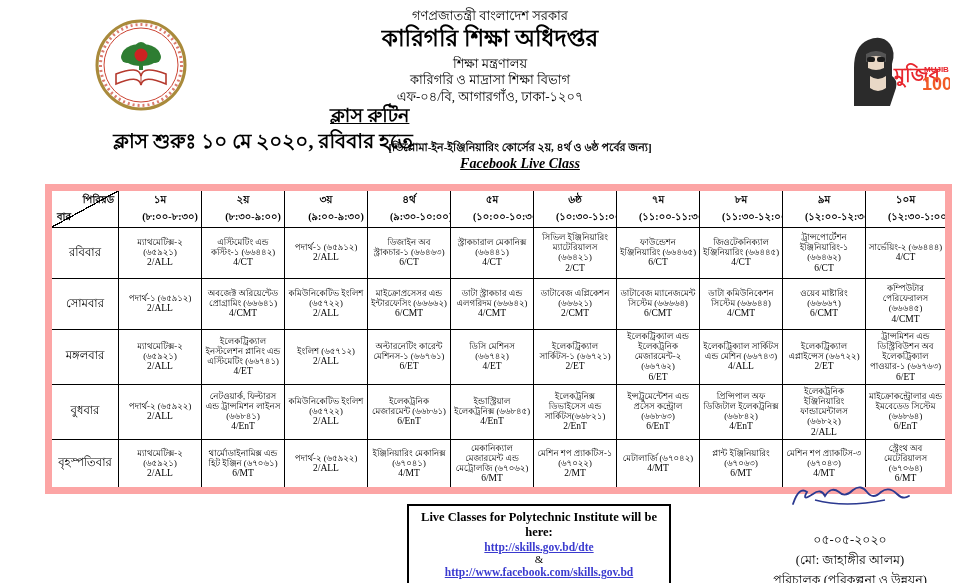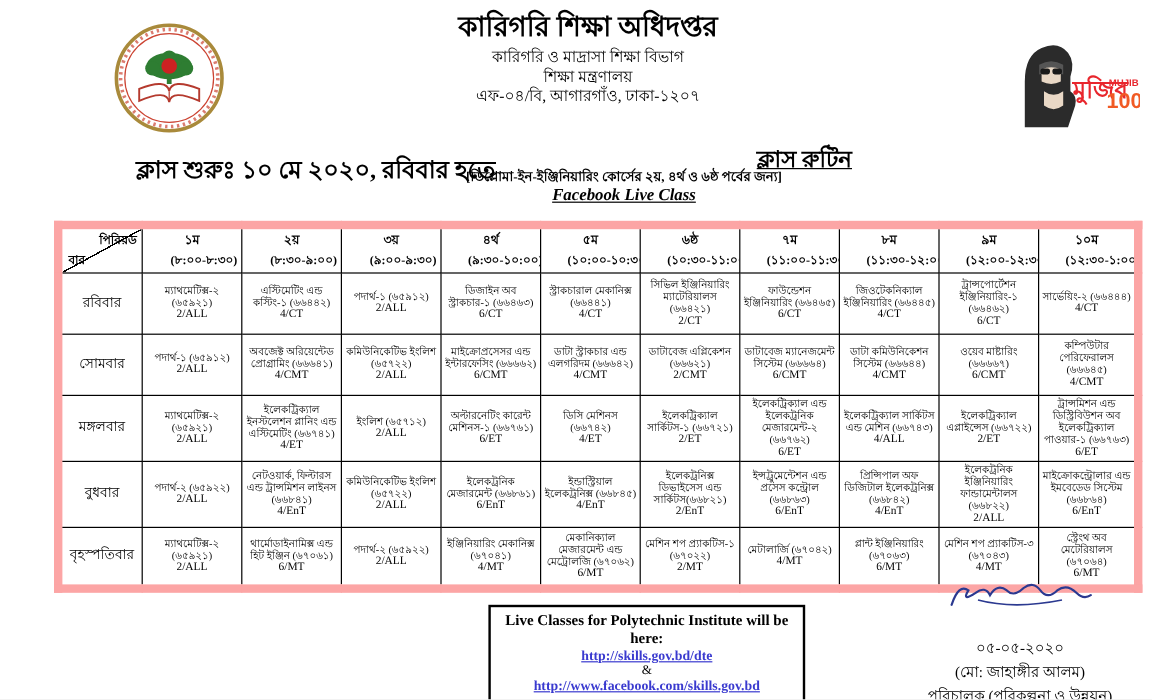--- a/index.html
+++ b/index.html
@@ -8,21 +8,21 @@
 
   
   .gov-header{position:absolute;left:280px;top:8px;width:420px;text-align:center;line-height:1.25;}
   .gov-line{font-size:13px;}
   .gov-main{font-size:23px;font-weight:bold;margin:1px 0 2px 0;}
 
   .logo-left{position:absolute;left:94px;top:18px;width:94px;height:94px;}
   .logo-right{position:absolute;left:846px;top:28px;width:104px;height:80px;}
 
   
-  .routine-title{position:absolute;left:330px;top:118px;width:380px;text-align:right;
+  .routine-title{position:absolute;left:330px;top:101px;width:380px;text-align:left;
                  font-size:19px;font-weight:bold;text-decoration:underline;}
   .class-start{position:absolute;left:88px;top:126px;width:350px;text-align:center;
                font-size:20px;font-weight:bold;}
   .routine-sub{position:absolute;left:310px;top:139px;width:420px;text-align:center;
                font-size:11px;font-weight:bold;}
   .fb-live{position:absolute;left:330px;top:156px;width:380px;text-align:center;
            font-size:14px;font-weight:bold;text-decoration:underline;font-style:italic;}
 
   
   .table-wrap{position:absolute;left:45px;top:184px;width:907px;}
@@ -86,23 +86,24 @@
       <rect x="21" y="29" width="8" height="5" rx="2" fill="#1a1a1a"></rect>
       <rect x="31" y="29" width="8" height="5" rx="2" fill="#1a1a1a"></rect>
       <path d="M24,48 Q32,54 40,48 L40,60 Q32,66 24,60 Z" fill="#e9d8c6"></path>
       <text x="48" y="54" font-family="Liberation Serif, serif" font-size="20" font-weight="bold" fill="#e8262d">মুজিব</text>
       <text x="78" y="44" font-family="Liberation Sans, sans-serif" font-size="8" font-weight="bold" fill="#e8262d">MUJIB</text>
       <text x="76" y="62" font-family="Liberation Sans, sans-serif" font-size="18" font-weight="bold" fill="#f15a24">100</text>
     </svg>
   </div>
 
   <div class="gov-header">
+    <div class="gov-line">গণপ্রজাতন্ত্রী বাংলাদেশ সরকার</div>
     <div class="gov-main">কারিগরি শিক্ষা অধিদপ্তর</div>
+    <div class="gov-line">শিক্ষা মন্ত্রণালয়</div>
     <div class="gov-line">কারিগরি ও মাদ্রাসা শিক্ষা বিভাগ</div>
-    <div class="gov-line">শিক্ষা মন্ত্রণালয়</div>
     <div class="gov-line">এফ-০৪/বি, আগারগাঁও, ঢাকা-১২০৭</div>
   </div>
 
   <div class="routine-title">ক্লাস রুটিন</div>
   <div class="class-start">ক্লাস শুরুঃ ১০ মে ২০২০, রবিবার হতে</div>
   <div class="routine-sub">[ডিপ্লোমা-ইন-ইঞ্জিনিয়ারিং কোর্সের ২য়, ৪র্থ ও ৬ষ্ঠ পর্বের জন্য]</div>
   <div class="fb-live">Facebook Live Class</div>
 
   <div class="table-wrap">
     <table class="routine">

